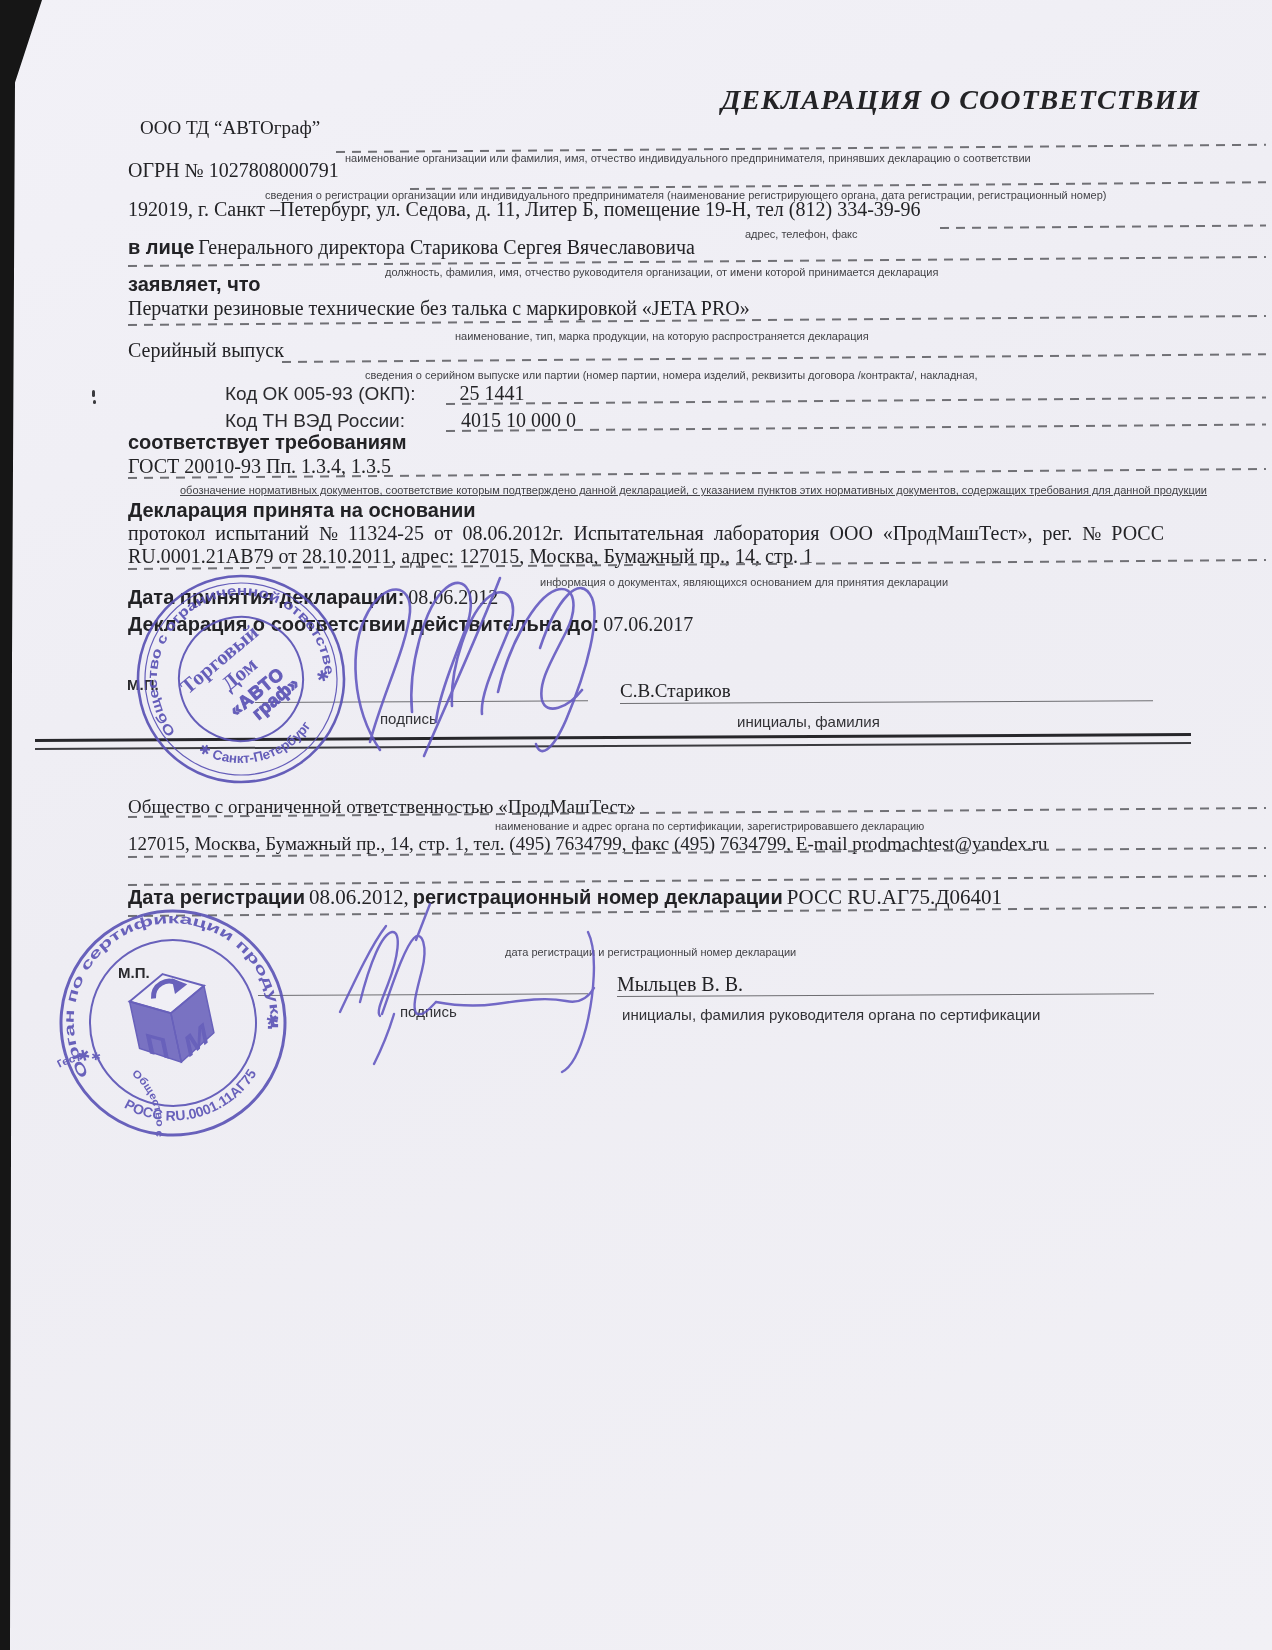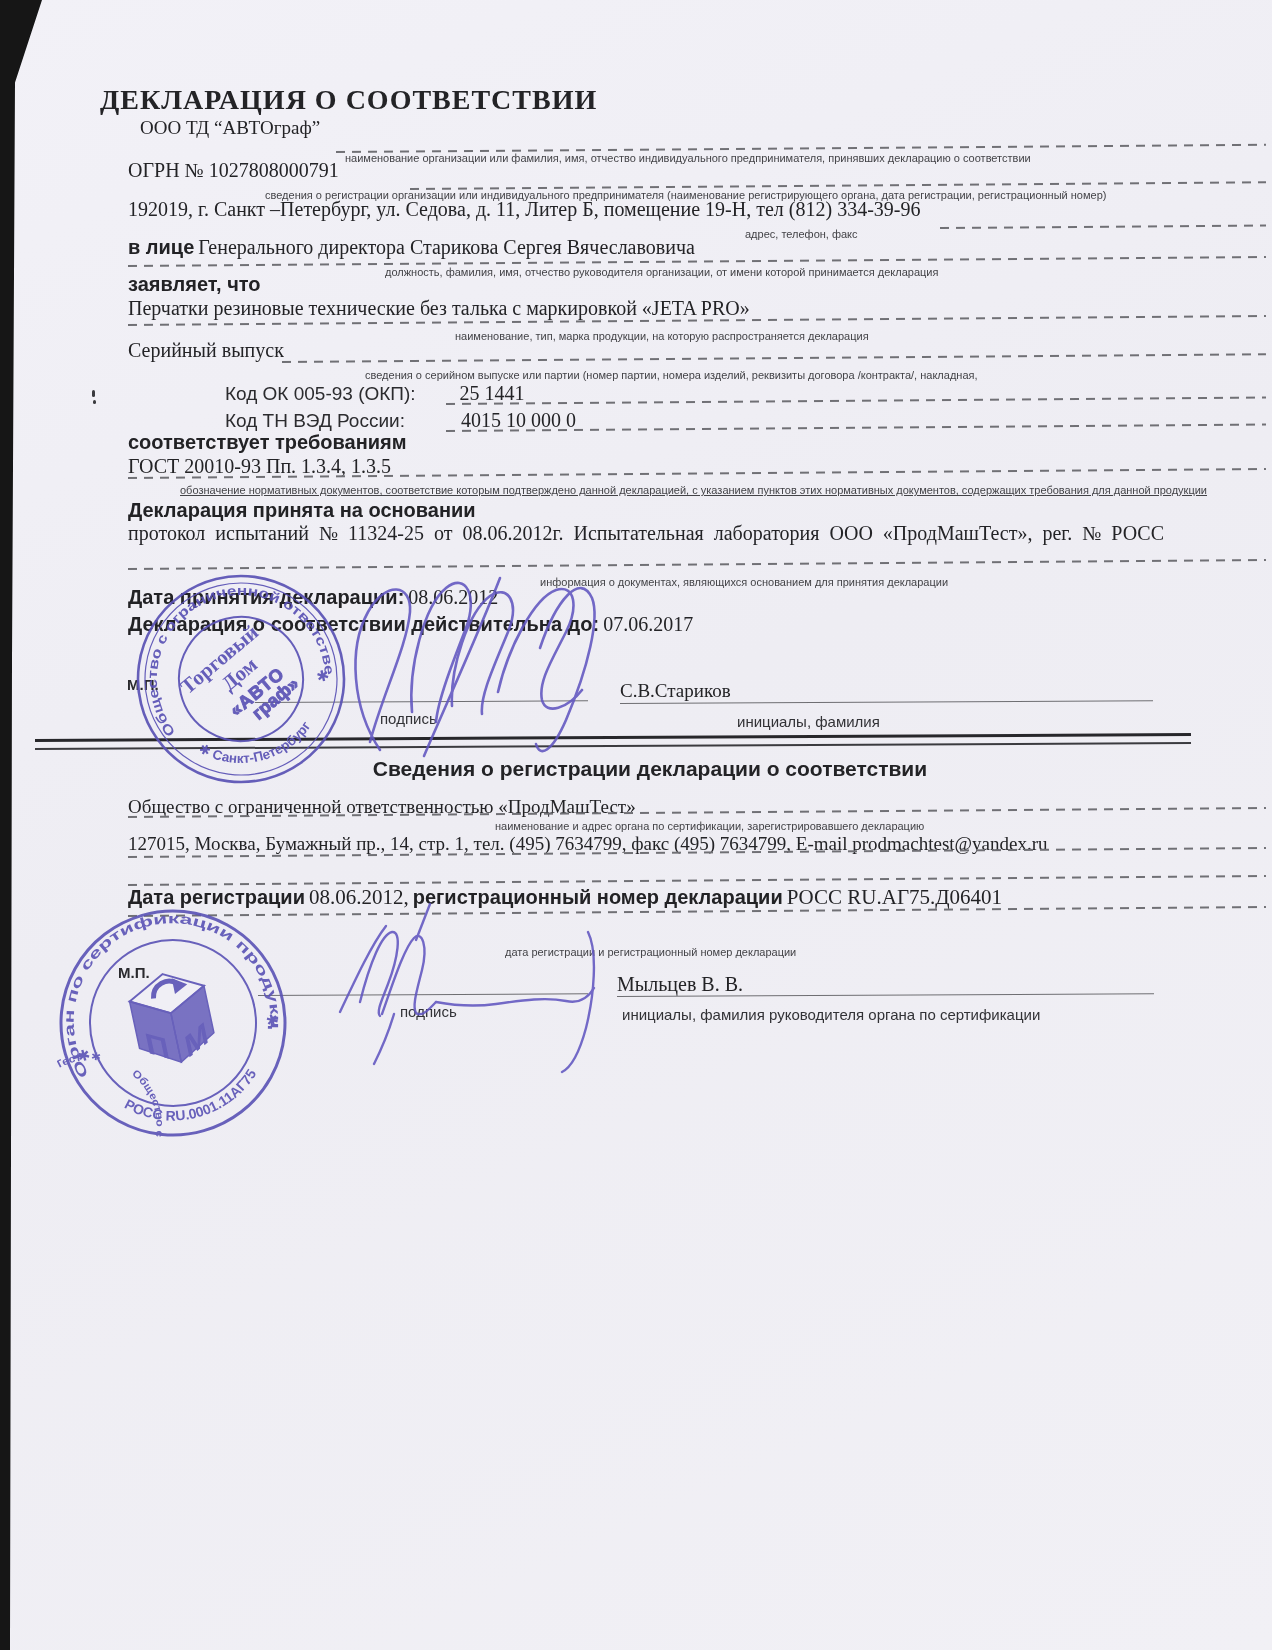--- a/index.html
+++ b/index.html
@@ -38,21 +38,21 @@
 </style>
 </head>
 <body>
 
 <div class="page">
 
   <div class="edge"></div>
   <div class="artifact" style="left:92px;top:390px;width:3px;height:7px;border-radius:2px;"></div>
   <div class="artifact" style="left:93px;top:400px;width:3px;height:4px;border-radius:2px;"></div>
 
-  <div class="t h1" style="left:100px;top:84px;width:1100px;text-align:left;">ДЕКЛАРАЦИЯ О СООТВЕТСТВИИ</div>
+  <div class="t h1" style="left:100px;top:84px;width:1100px;text-align:right;font-style:italic;">ДЕКЛАРАЦИЯ О СООТВЕТСТВИИ</div>
 
   <div class="t serif" style="left:140px;top:116px;">ООО ТД “АВТОграф”</div>
   <div class="dash" style="left:336px;top:151px;width:930px;"></div>
   <div class="cap" style="left:345px;top:152px;">наименование организации или фамилия, имя, отчество индивидуального предпринимателя, принявших декларацию о соответствии</div>
 
   <div class="t serif20" style="left:128px;top:158px;">ОГРН № 1027808000791</div>
   <div class="dash" style="left:410px;top:188px;width:856px;"></div>
   <div class="cap" style="left:265px;top:189px;">сведения о регистрации организации или индивидуального предпринимателя (наименование регистрирующего органа, дата регистрации, регистрационный номер)</div>
 
   <div class="t serif20" style="left:128px;top:197px;">192019, г. Санкт –Петербург, ул. Седова, д. 11, Литер Б, помещение 19-Н, тел (812) 334-39-96</div>
@@ -88,20 +88,21 @@
   </div>
   <div class="dash" style="left:446px;top:430px;width:820px;"></div>
 
   <div class="t lbl" style="left:128px;top:431px;">соответствует требованиям</div>
   <div class="t serif20" style="left:128px;top:454px;">ГОСТ 20010-93 Пп. 1.3.4, 1.3.5</div>
   <div class="dash" style="left:128px;top:477px;width:1138px;"></div>
   <div class="cap" style="left:180px;top:484px;text-decoration:underline;">обозначение нормативных документов, соответствие которым подтверждено данной декларацией, с указанием пунктов этих нормативных документов, содержащих требования для данной продукции</div>
 
   <div class="t lbl" style="left:128px;top:499px;">Декларация принята на основании</div>
   <div class="t serif20 just" style="left:128px;top:521px;">протокол испытаний № 11324-25 от 08.06.2012г. Испытательная лаборатория ООО «ПродМашТест», рег. № РОСС</div>
+  <div class="t serif20" style="left:128px;top:544px;">RU.0001.21АВ79 от 28.10.2011, адрес: 127015, Москва, Бумажный пр., 14, стр. 1</div>
   <div class="dash" style="left:128px;top:568px;width:1138px;"></div>
   <div class="cap" style="left:540px;top:576px;">информация о документах, являющихся основанием для принятия декларации</div>
 
   <div class="t" style="left:128px;top:586px;">
     <span class="lbl">Дата принятия декларации:</span>
     <span class="val">08.06.2012</span>
   </div>
   <div class="t" style="left:128px;top:613px;">
     <span class="lbl">Декларация о соответствии действительна до:</span>
     <span class="val">07.06.2017</span>
@@ -109,21 +110,20 @@
 
   <div class="mp" style="left:127px;top:676px;">М.П.</div>
   <div class="sline" style="left:255px;top:702px;width:333px;"></div>
   <div class="formlbl" style="left:380px;top:710px;">подпись</div>
   <div class="t serif" style="left:620px;top:679px;">С.В.Стариков</div>
   <div class="sline" style="left:620px;top:703px;width:533px;"></div>
   <div class="formlbl" style="left:737px;top:713px;">инициалы, фамилия</div>
 
   <div class="rule2"></div>
 
-  <div class="t h2" style="left:100px;top:757px;width:1100px;text-align:center;">Сведения о регистрации декларации о соответствии</div>
 
   <div class="t serif" style="left:128px;top:795px;">Общество с ограниченной ответственностью «ПродМашТест»</div>
   <div class="dash" style="left:128px;top:816px;width:1138px;"></div>
   <div class="cap" style="left:495px;top:820px;">наименование и адрес органа по сертификации, зарегистрировавшего декларацию</div>
 
   <div class="t serif" style="left:128px;top:832px;">127015, Москва, Бумажный пр., 14, стр. 1, тел. (495) 7634799, факс (495) 7634799, E-mail prodmachtest@yandex.ru</div>
   <div class="dash" style="left:128px;top:856px;width:1138px;"></div>
 
   <div class="dash" style="left:128px;top:884px;width:1138px;"></div>
 

